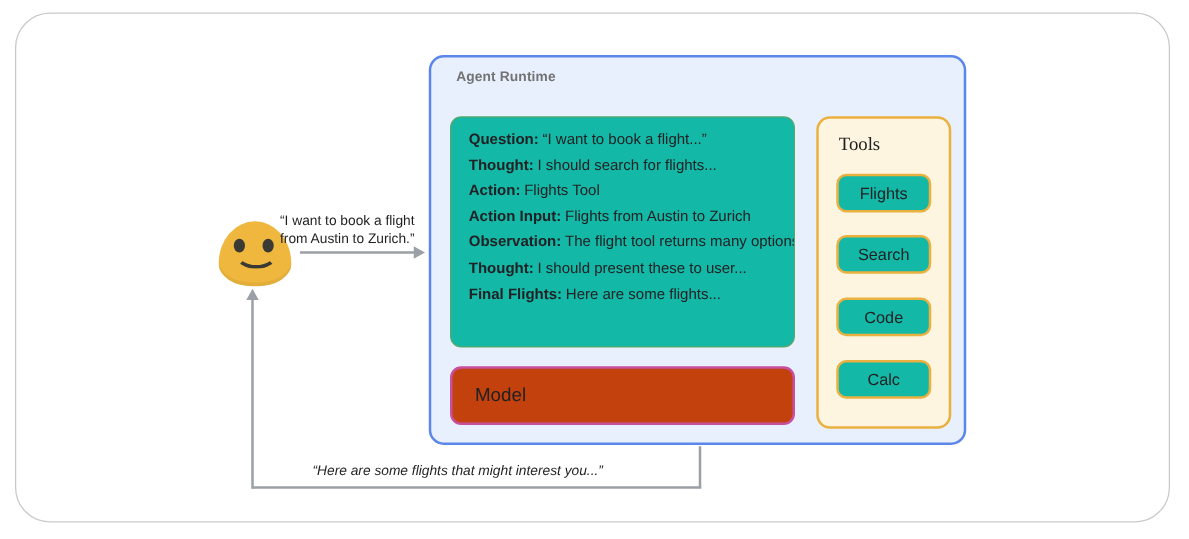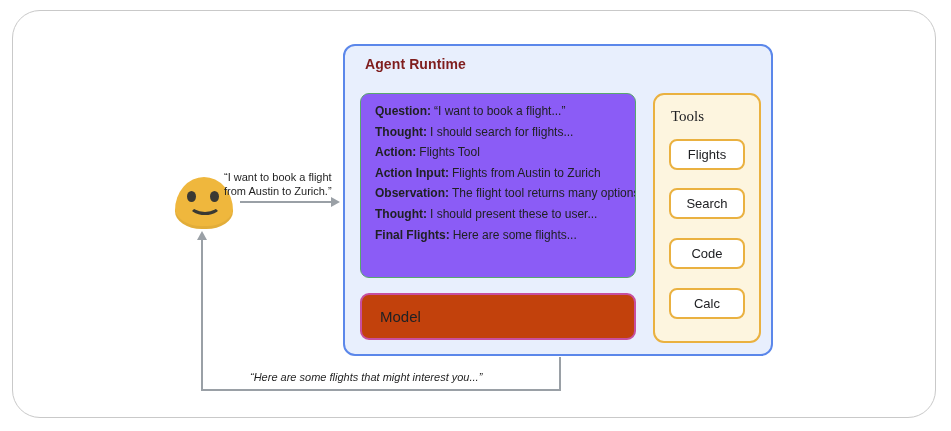--- a/index.html
+++ b/index.html
@@ -70,27 +70,27 @@
   .agent-box {
     position: absolute;
     left: 343px; top: 44px; width: 430px; height: 312px;
     background: #e8effd;
     border: 2px solid #5b87ea;
     border-radius: 12px;
     box-sizing: border-box;
   }
   .agent-title {
     position: absolute; left: 20px; top: 10px;
-    font-size: 14px; font-weight: 600; letter-spacing: 0.1px; color: #7f1d1d;
+    font-size: 11px; font-weight: 600; letter-spacing: 0.1px; color: #737373;
   }
 
   .trace-box {
     position: absolute;
     left: 15px; top: 47px; width: 276px; height: 185px;
-    background: #8b5cf6;
+    background: #14b8a6;
     border: 1.5px solid #58a86e;
     border-radius: 9px;
     box-sizing: border-box;
     padding: 7px 6px 0 14px;
     overflow: hidden;
   }
   .trace-row {
     font-size: 12px; line-height: 20.6px; white-space: nowrap;
     color: #202124;
   }
@@ -114,21 +114,21 @@
     border: 2px solid #eab140;
     border-radius: 11px;
     box-sizing: border-box;
   }
   .tools-title {
     position: absolute; left: 16px; top: 13px;
     font-size: 15px; color: #202124; font-family: Liberation Serif, serif;
   }
   .tool-chip {
     position: absolute; left: 14px; width: 76px; height: 31px;
-    background: #ffffff;
+    background: #14b8a6;
     border: 2px solid #eab140;
     border-radius: 8px;
     box-sizing: border-box;
     display: flex; align-items: center; justify-content: center;
     font-size: 13px; color: #202124;
   }
   .tool-chip.t0 { top: 44px; }
   .tool-chip.t1 { top: 93px; }
   .tool-chip.t2 { top: 143px; }
   .tool-chip.t3 { top: 193px; }

